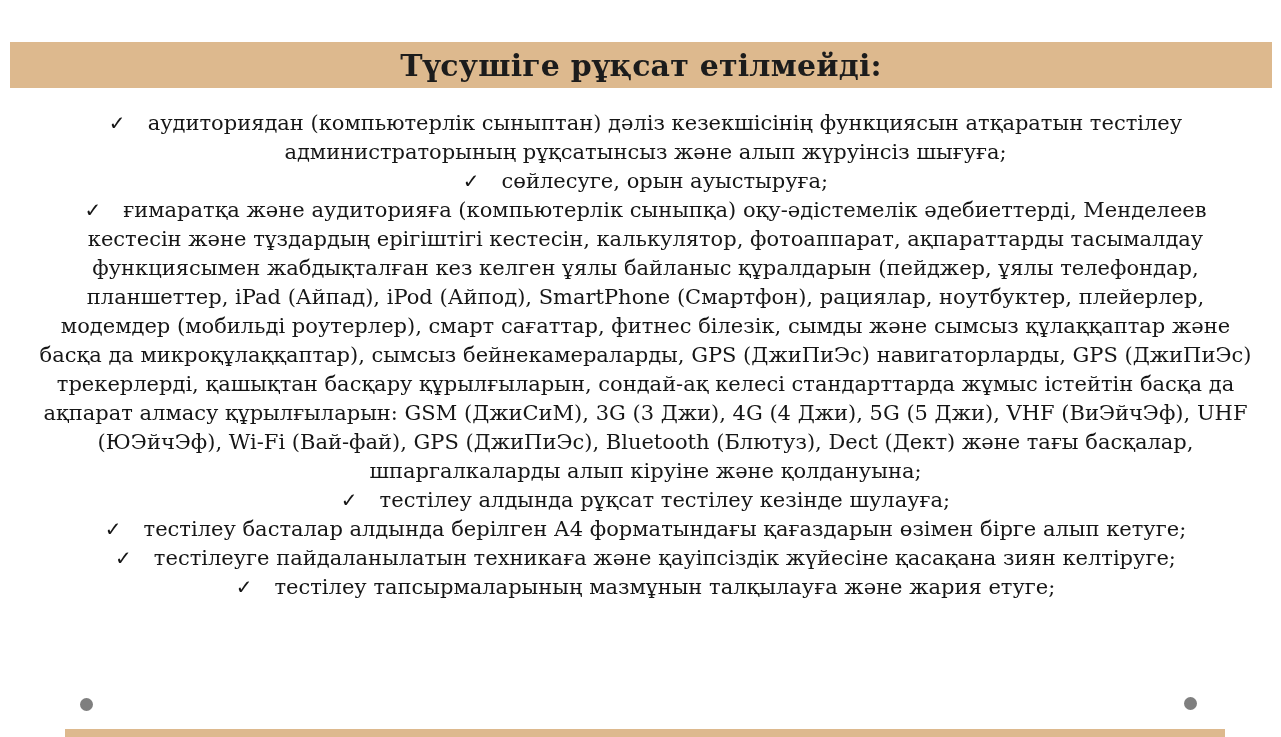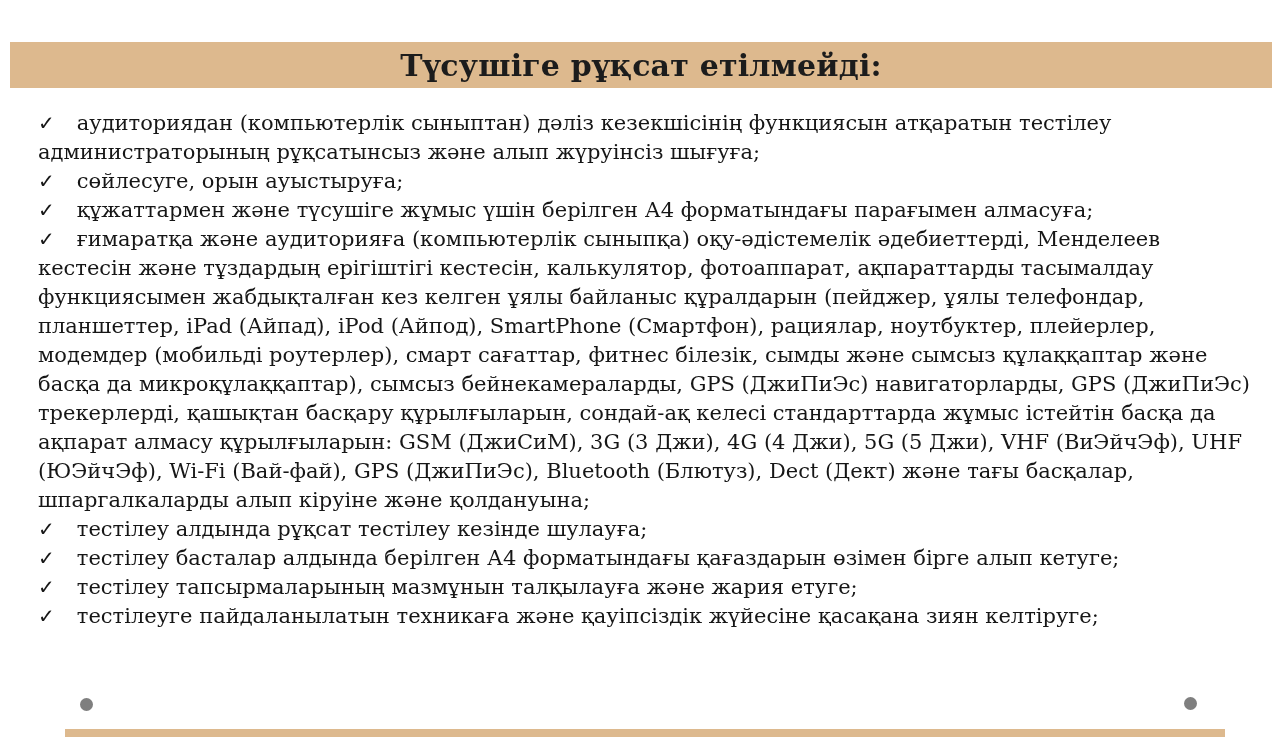--- a/index.html
+++ b/index.html
@@ -32,21 +32,21 @@
   .body-area {
     position: absolute;
     left: 38px;
     top: 109px;
     right: 28px;
   }
   .bullet-item {
     font-size: 21px;
     line-height: 29px;
     color: #161616;
-    text-align: left;
+    text-align: center;
   }
   .check {
     display: inline-block;
     margin-right: 22px;
     font-size: 20px;
     color: #161616;
   }
   .dot {
     position: absolute;
     width: 13px;
@@ -68,23 +68,22 @@
 </head>
 <body>
 
 <div class="title-banner">
   <div class="title-text">Түсушіге рұқсат етілмейді:</div>
 </div>
 
 <div class="body-area">
   <p class="bullet-item"><span class="check">✓</span><span>аудиториядан (компьютерлік сыныптан) дәліз кезекшісінің функциясын атқаратын тестілеу администраторының рұқсатынсыз және алып жүруінсіз шығуға;</span></p>
   <p class="bullet-item"><span class="check">✓</span><span>сөйлесуге, орын ауыстыруға;</span></p>
-  <p class="bullet-item"><span class="check">✓</span><span>құжаттармен және түсушіге жұмыс үшін берілген А4 форматындағы парағымен алмасуға;</span></p>
   <p class="bullet-item"><span class="check">✓</span><span>ғимаратқа және аудиторияға (компьютерлік сыныпқа) оқу-әдістемелік әдебиеттерді, Менделеев кестесін және тұздардың ерігіштігі кестесін, калькулятор, фотоаппарат, ақпараттарды тасымалдау функциясымен жабдықталған кез келген ұялы байланыс құралдарын (пейджер, ұялы телефондар, планшеттер, iPad (Айпад), iPod (Айпод), SmartPhone (Смартфон), рациялар, ноутбуктер, плейерлер, модемдер (мобильді роутерлер), смарт сағаттар, фитнес білезік, сымды және сымсыз құлаққаптар және басқа да микроқұлаққаптар), сымсыз бейнекамераларды, GPS (ДжиПиЭс) навигаторларды, GPS (ДжиПиЭс) трекерлерді, қашықтан басқару құрылғыларын, сондай-ақ келесі стандарттарда жұмыс істейтін басқа да ақпарат алмасу құрылғыларын: GSM (ДжиСиМ), 3G (3 Джи), 4G (4 Джи), 5G (5 Джи), VHF (ВиЭйчЭф), UHF (ЮЭйчЭф), Wi-Fi (Вай-фай), GPS (ДжиПиЭс), Bluetooth (Блютуз), Dect (Дект) және тағы басқалар, шпаргалкаларды алып кіруіне және қолдануына;</span></p>
   <p class="bullet-item"><span class="check">✓</span><span>тестілеу алдында рұқсат тестілеу кезінде шулауға;</span></p>
   <p class="bullet-item"><span class="check">✓</span><span>тестілеу басталар алдында берілген А4 форматындағы қағаздарын өзімен бірге алып кетуге;</span></p>
+  <p class="bullet-item"><span class="check">✓</span><span>тестілеуге пайдаланылатын техникаға және қауіпсіздік  жүйесіне қасақана зиян келтіруге;</span></p>
   <p class="bullet-item"><span class="check">✓</span><span>тестілеу тапсырмаларының мазмұнын талқылауға және жария етуге;</span></p>
-  <p class="bullet-item"><span class="check">✓</span><span>тестілеуге пайдаланылатын техникаға және қауіпсіздік  жүйесіне қасақана зиян келтіруге;</span></p>
 </div>
 
 <div class="dot dot-left"></div>
 <div class="dot dot-right"></div>
 <div class="bottom-accent"></div>
 
 </body></html>

